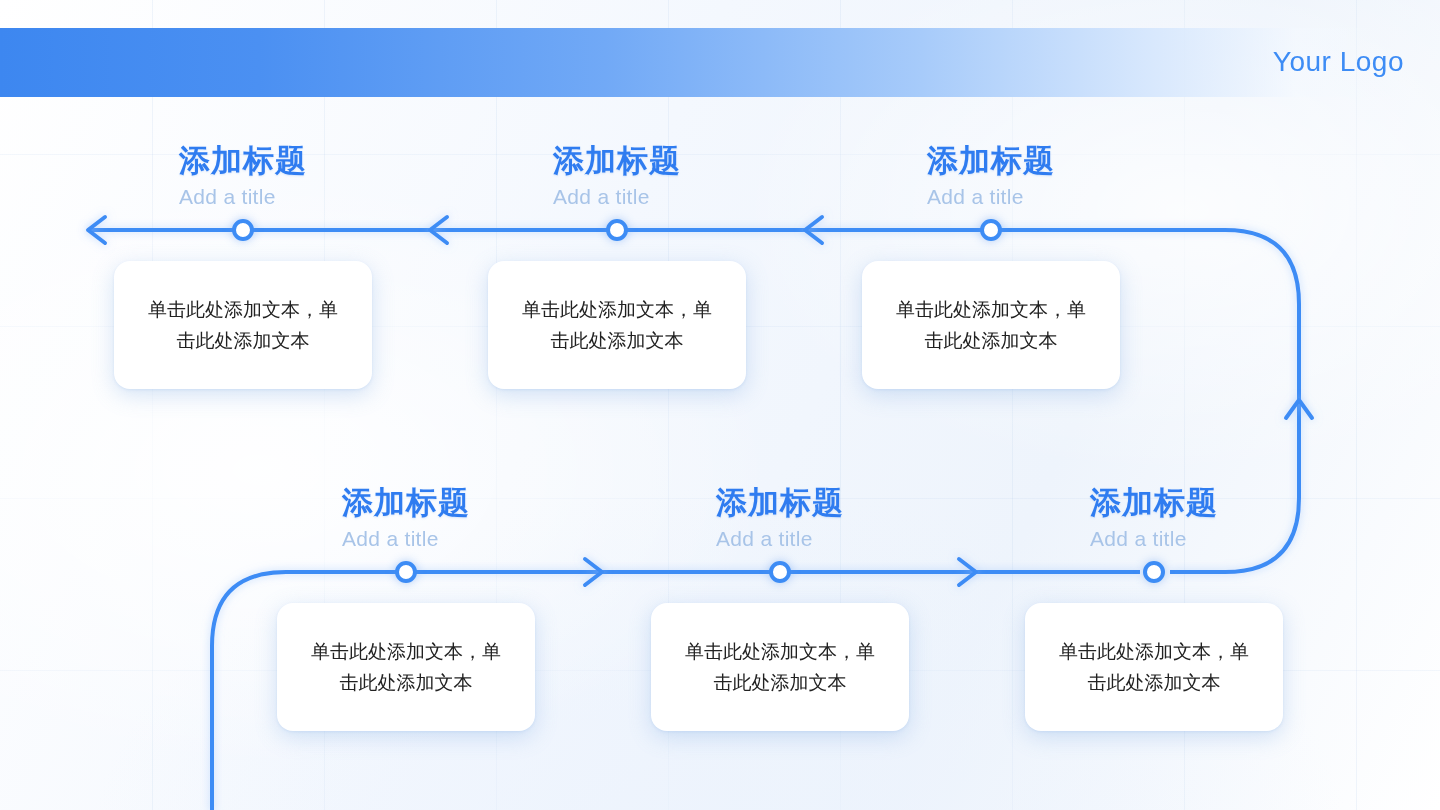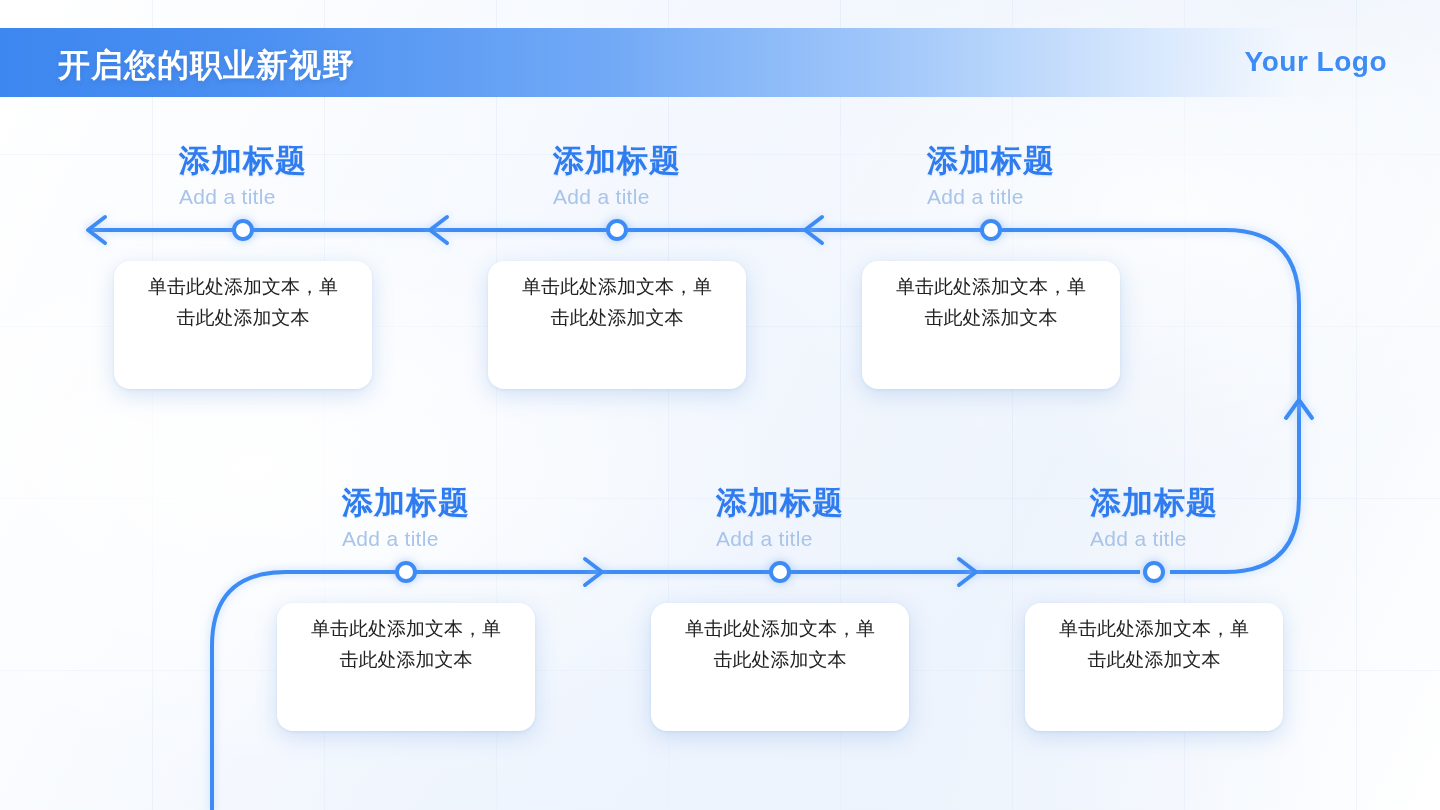--- a/index.html
+++ b/index.html
@@ -66,24 +66,24 @@
     top: 44px;
     font-size: 32px;
     font-weight: bold;
     color: #ffffff;
     letter-spacing: 1px;
     text-shadow: 0 2px 5px rgba(40,90,170,0.28);
     white-space: nowrap;
   }
   #header-logo {
     position: absolute;
-    right: 53px;
+    right: 36px;
     top: 46px;
     font-size: 28px;
-    font-weight: bold;
+    font-weight: normal;
     color: #3d8cf5;
     letter-spacing: 0.5px;
     white-space: nowrap;
   }
 
   
   #connectors {
     position: absolute;
     left: 0;
     top: 0;
@@ -129,21 +129,21 @@
 
   
   .card {
     position: absolute;
     width: 258px;
     height: 128px;
     background: #ffffff;
     border-radius: 16px;
     box-shadow: 0 6px 22px rgba(120,165,225,0.30), 0 1px 3px rgba(120,165,225,0.18);
     display: flex;
-    align-items: flex-start;
+    align-items: center;
     justify-content: center;
     box-sizing: border-box;
     padding: 10px 28px;
   }
   .card-text {
     font-size: 19px;
     line-height: 1.62;
     color: #222222;
     text-align: center;
     font-family: "DejaVu Sans", "Liberation Sans", sans-serif;
@@ -151,21 +151,20 @@
 </style>
 </head>
 <body>
 
 <div id="slide">
 
   <div id="bg-grid"></div>
   <div id="bg-wash"></div>
 
   <div id="header-bar"></div>
-  <div id="header-title">开启您的职业新视野</div>
   <div id="header-logo">Your Logo</div>
 
   <svg id="connectors" viewBox="0 0 1440 810" xmlns="http://www.w3.org/2000/svg">
     <defs>
       <filter id="glow" x="-60%" y="-60%" width="220%" height="220%">
         <feGaussianBlur stdDeviation="4" result="b"></feGaussianBlur>
         <feFlood flood-color="#8fbcfa" flood-opacity="0.55"></feFlood>
         <feComposite in2="b" operator="in" result="g"></feComposite>
         <feMerge>
           <feMergeNode in="g"></feMergeNode>

